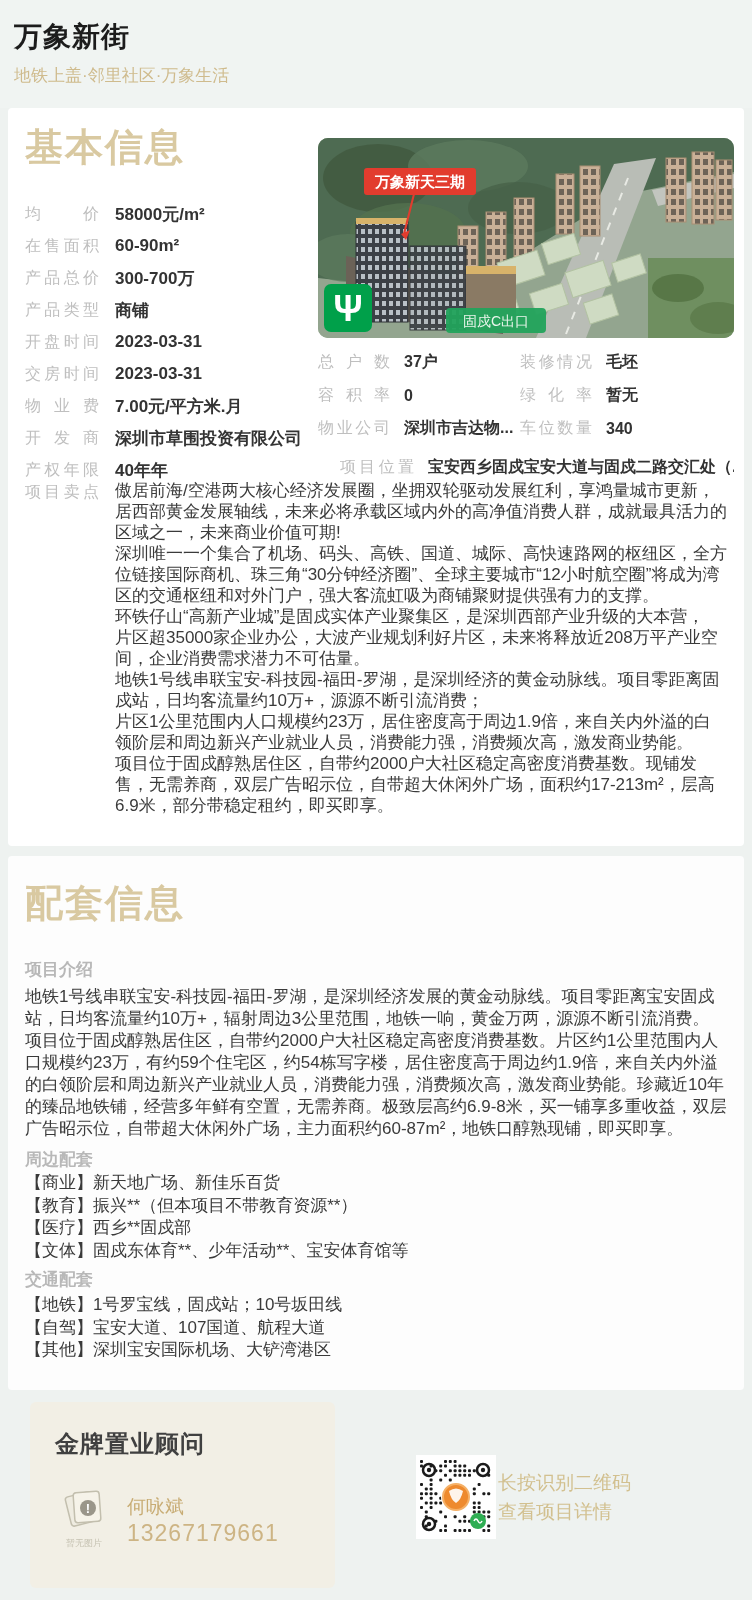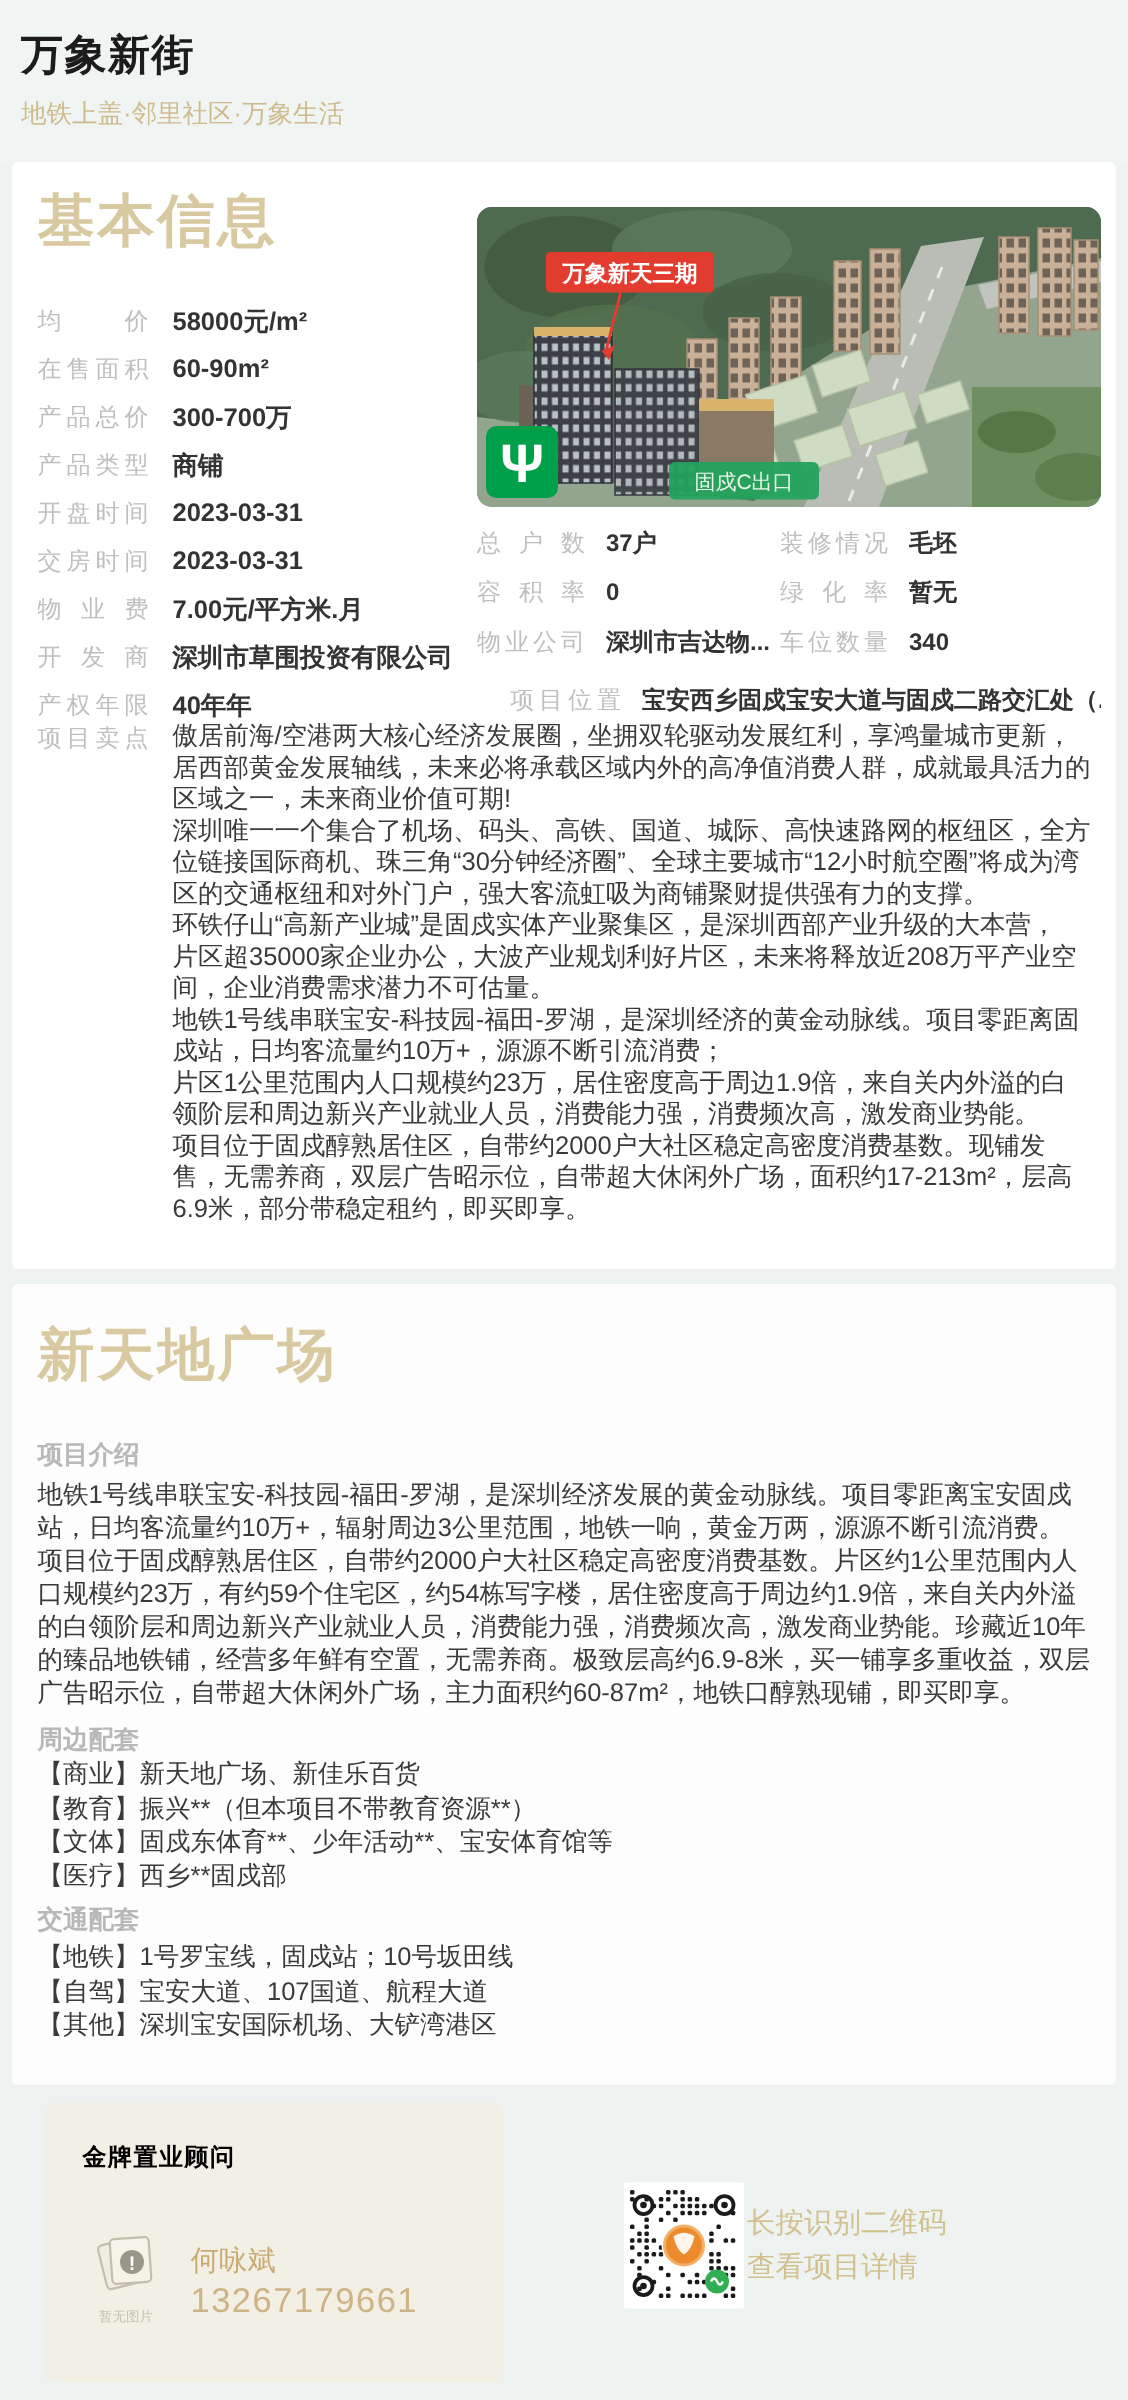--- a/index.html
+++ b/index.html
@@ -56,21 +56,21 @@
   .h3-intro   { position:absolute; left:17px; top:102px; }
   .h3-nearby  { position:absolute; left:17px; top:292px; }
   .h3-traffic { position:absolute; left:17px; top:412px; }
   .intro-text { position:absolute; left:17px; top:130px; width:704px; font-size:17px; line-height:22px; color:#3a3a3a; white-space:pre-line; }
   .alist { position:absolute; left:17px; width:704px; list-style:none; font-size:17px; line-height:22.5px; color:#3a3a3a; }
   .list-nearby  { top:316px; }
   .list-traffic { top:438px; }
 
   
   .consult { position:absolute; left:30px; top:1402px; width:305px; height:186px; background:#f2efe5; border-radius:6px; }
-  .consult-h { position:absolute; left:25px; top:26px; font-size:16px; font-weight:600; color:#000000; letter-spacing:1px; }
+  .consult-h { position:absolute; left:25px; top:26px; font-size:24px; font-weight:600; color:#404040; letter-spacing:1px; }
   .avatar { position:absolute; left:28px; top:84px; width:52px; height:72px; text-align:center; }
   .avatar-cap { margin-top:3px; font-size:9px; color:#c6c2b2; }
   .agent-name  { position:absolute; left:97px; top:92px;  font-size:19px; color:#c8ac74; }
   .agent-phone { position:absolute; left:97px; top:118px; font-size:23px; color:#cdb484; letter-spacing:1px; }
 
   .qrbox { position:absolute; left:416px; top:1455px; width:80px; height:84px; background:#fff; border-radius:3px; }
   .qrtips { position:absolute; left:498px; top:1468px; width:150px; text-align:left; font-size:19px; line-height:29px; color:#d2c08f; }
 
   .truncate { white-space:nowrap; text-overflow:clip; overflow:hidden; }
 </style>
@@ -240,32 +240,32 @@
 深圳唯一一个集合了机场、码头、高铁、国道、城际、高快速路网的枢纽区，全方位链接国际商机、珠三角“30分钟经济圈”、全球主要城市“12小时航空圈”将成为湾区的交通枢纽和对外门户，强大客流虹吸为商铺聚财提供强有力的支撑。
 环铁仔山“高新产业城”是固戍实体产业聚集区，是深圳西部产业升级的大本营，
 片区超35000家企业办公，大波产业规划利好片区，未来将释放近208万平产业空间，企业消费需求潜力不可估量。
 地铁1号线串联宝安-科技园-福田-罗湖，是深圳经济的黄金动脉线。项目零距离固戍站，日均客流量约10万+，源源不断引流消费；
 片区1公里范围内人口规模约23万，居住密度高于周边1.9倍，来自关内外溢的白领阶层和周边新兴产业就业人员，消费能力强，消费频次高，激发商业势能。
 项目位于固戍醇熟居住区，自带约2000户大社区稳定高密度消费基数。现铺发售，无需养商，双层广告昭示位，自带超大休闲外广场，面积约17-213m²，层高6.9米，部分带稳定租约，即买即享。</div>
     </div>
   </section>
 
   <section class="card card-amenity">
-    <h2 class="sec-h2">新天地广场</h2>
+    <h2 class="sec-h2">配套信息</h2>
 
     <h3 class="sub-h3 h3-intro">项目介绍</h3>
     <div class="intro-text">地铁1号线串联宝安-科技园-福田-罗湖，是深圳经济发展的黄金动脉线。项目零距离宝安固戍站，日均客流量约10万+，辐射周边3公里范围，地铁一响，黄金万两，源源不断引流消费。
 项目位于固戍醇熟居住区，自带约2000户大社区稳定高密度消费基数。片区约1公里范围内人口规模约23万，有约59个住宅区，约54栋写字楼，居住密度高于周边约1.9倍，来自关内外溢的白领阶层和周边新兴产业就业人员，消费能力强，消费频次高，激发商业势能。珍藏近10年的臻品地铁铺，经营多年鲜有空置，无需养商。极致层高约6.9-8米，买一铺享多重收益，双层广告昭示位，自带超大休闲外广场，主力面积约60-87m²，地铁口醇熟现铺，即买即享。</div>
 
     <h3 class="sub-h3 h3-nearby">周边配套</h3>
     <ul class="alist list-nearby">
       <li>【商业】新天地广场、新佳乐百货</li>
       <li>【教育】振兴**（但本项目不带教育资源**）</li>
+      <li>【医疗】西乡**固戍部</li>
       <li>【文体】固戍东体育**、少年活动**、宝安体育馆等</li>
-      <li>【医疗】西乡**固戍部</li>
     </ul>
 
     <h3 class="sub-h3 h3-traffic">交通配套</h3>
     <ul class="alist list-traffic">
       <li>【地铁】1号罗宝线，固戍站；10号坂田线</li>
       <li>【自驾】宝安大道、107国道、航程大道</li>
       <li>【其他】深圳宝安国际机场、大铲湾港区</li>
     </ul>
   </section>
 

